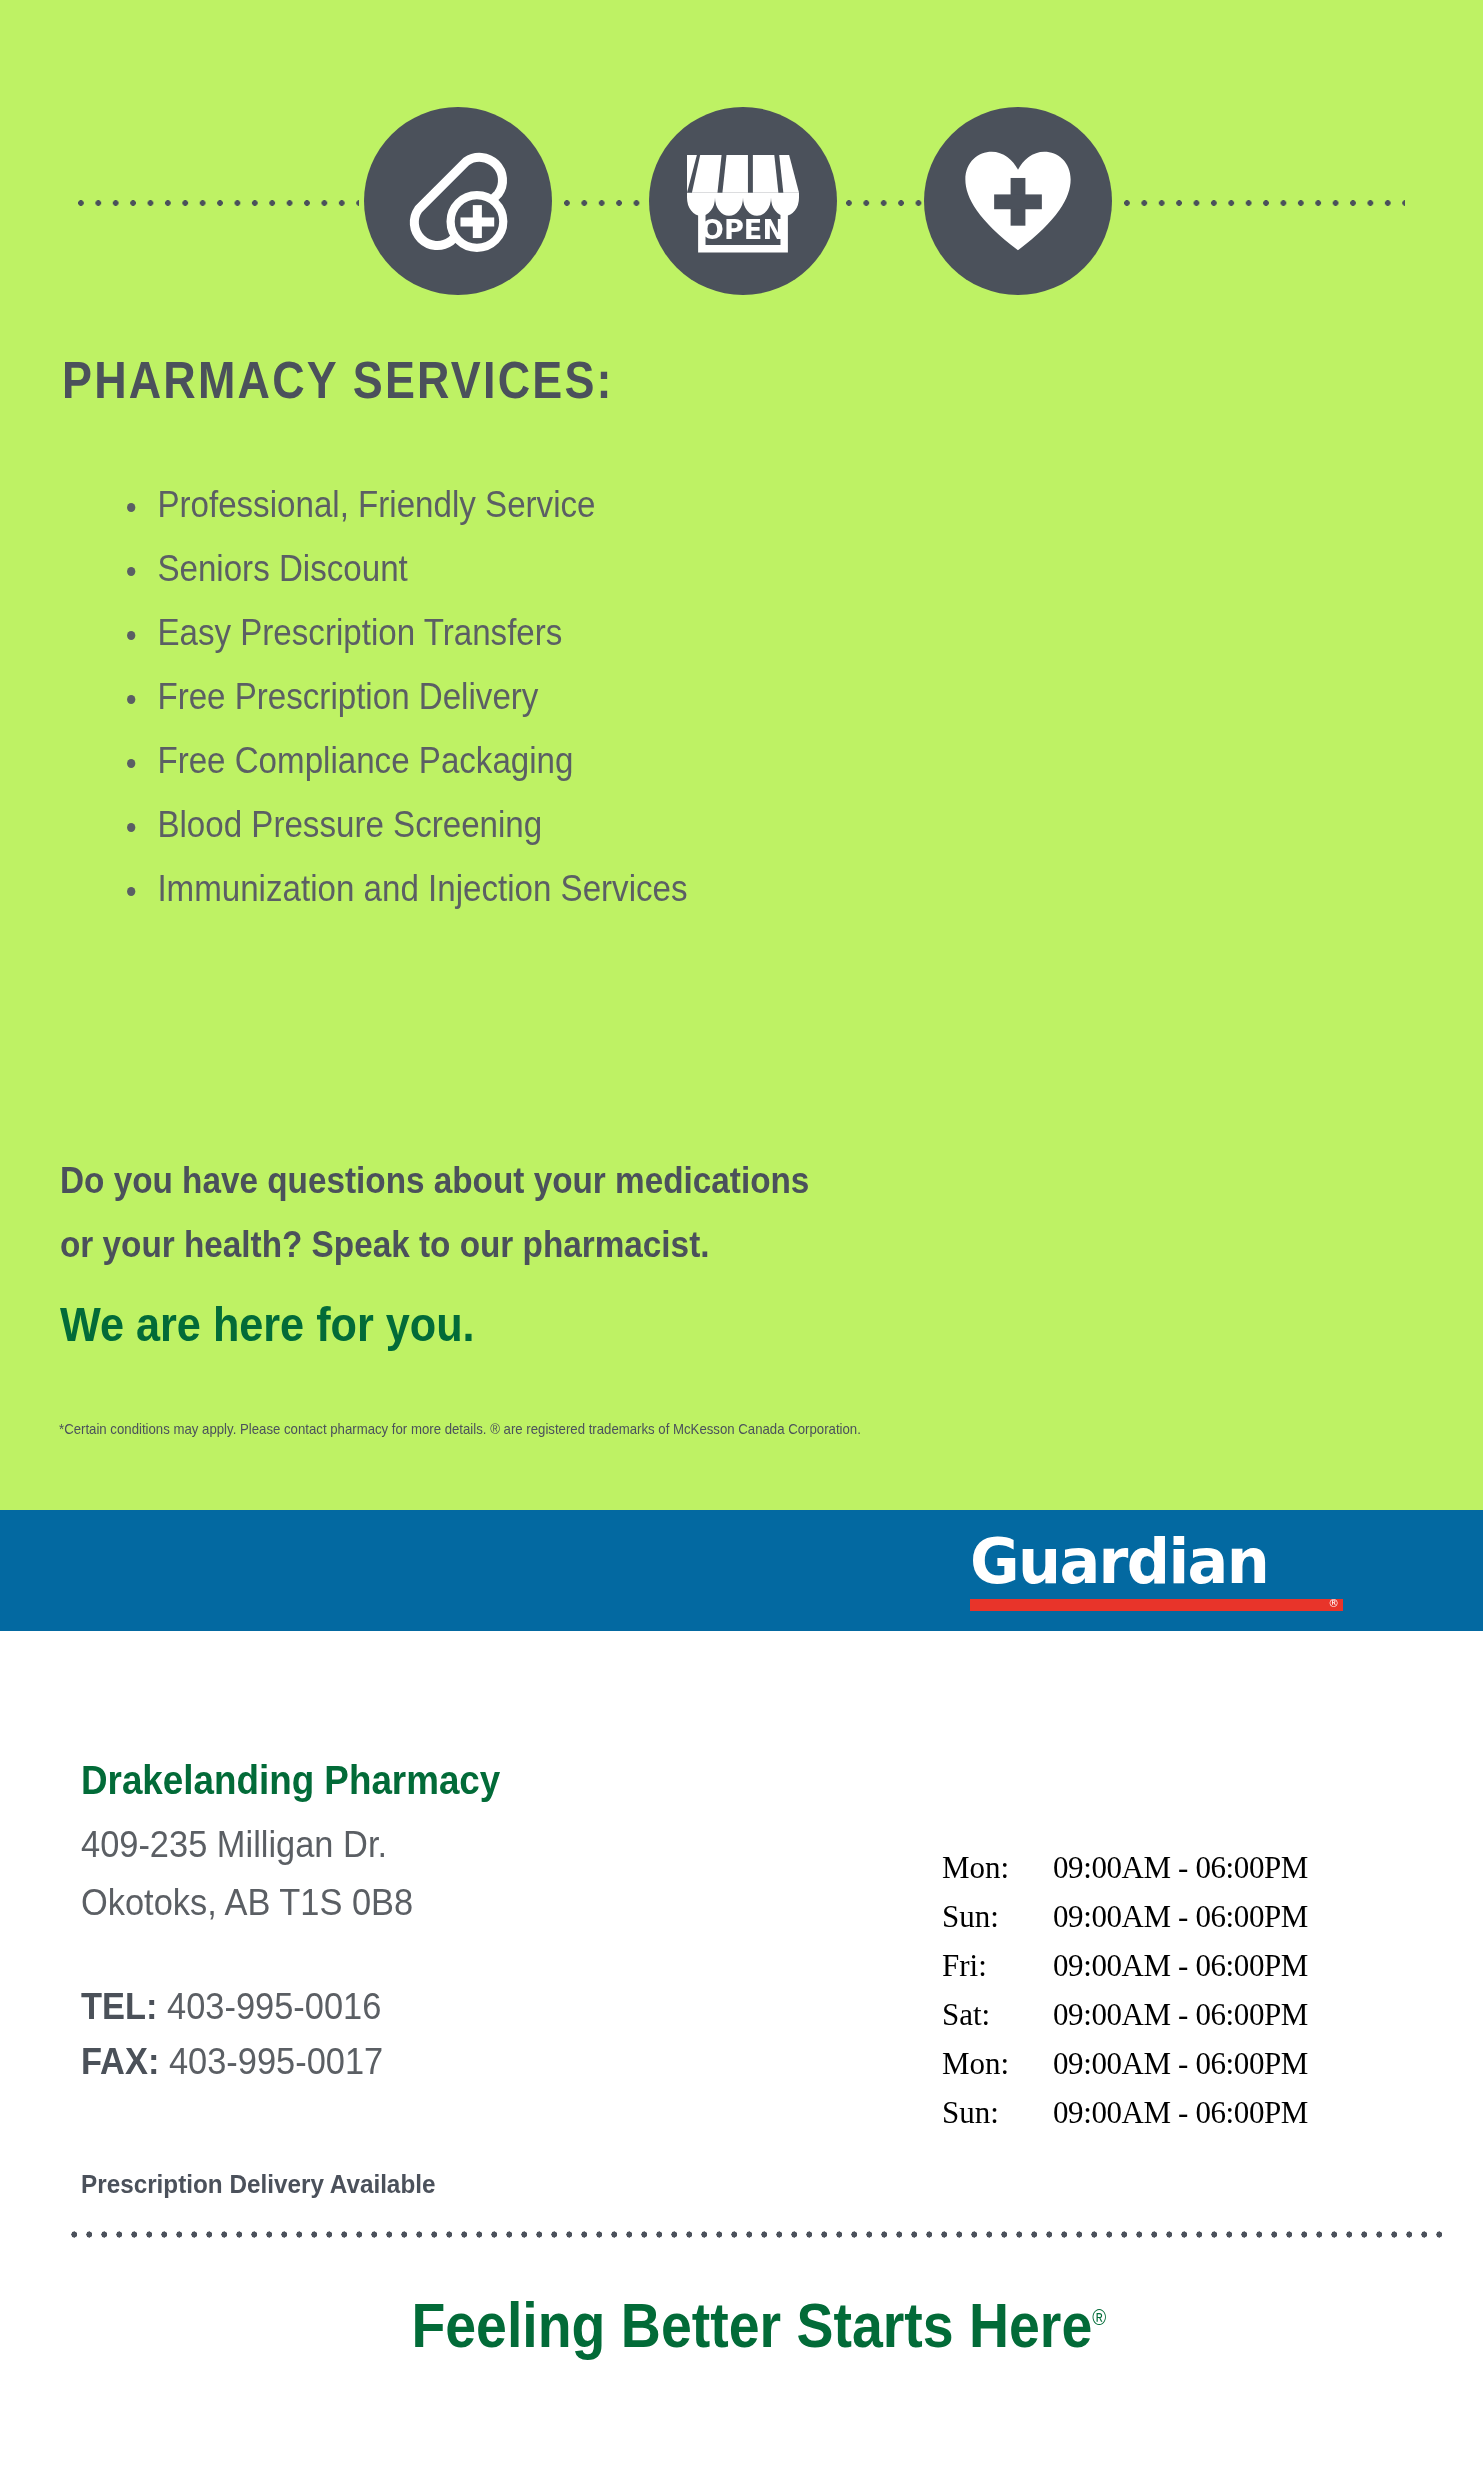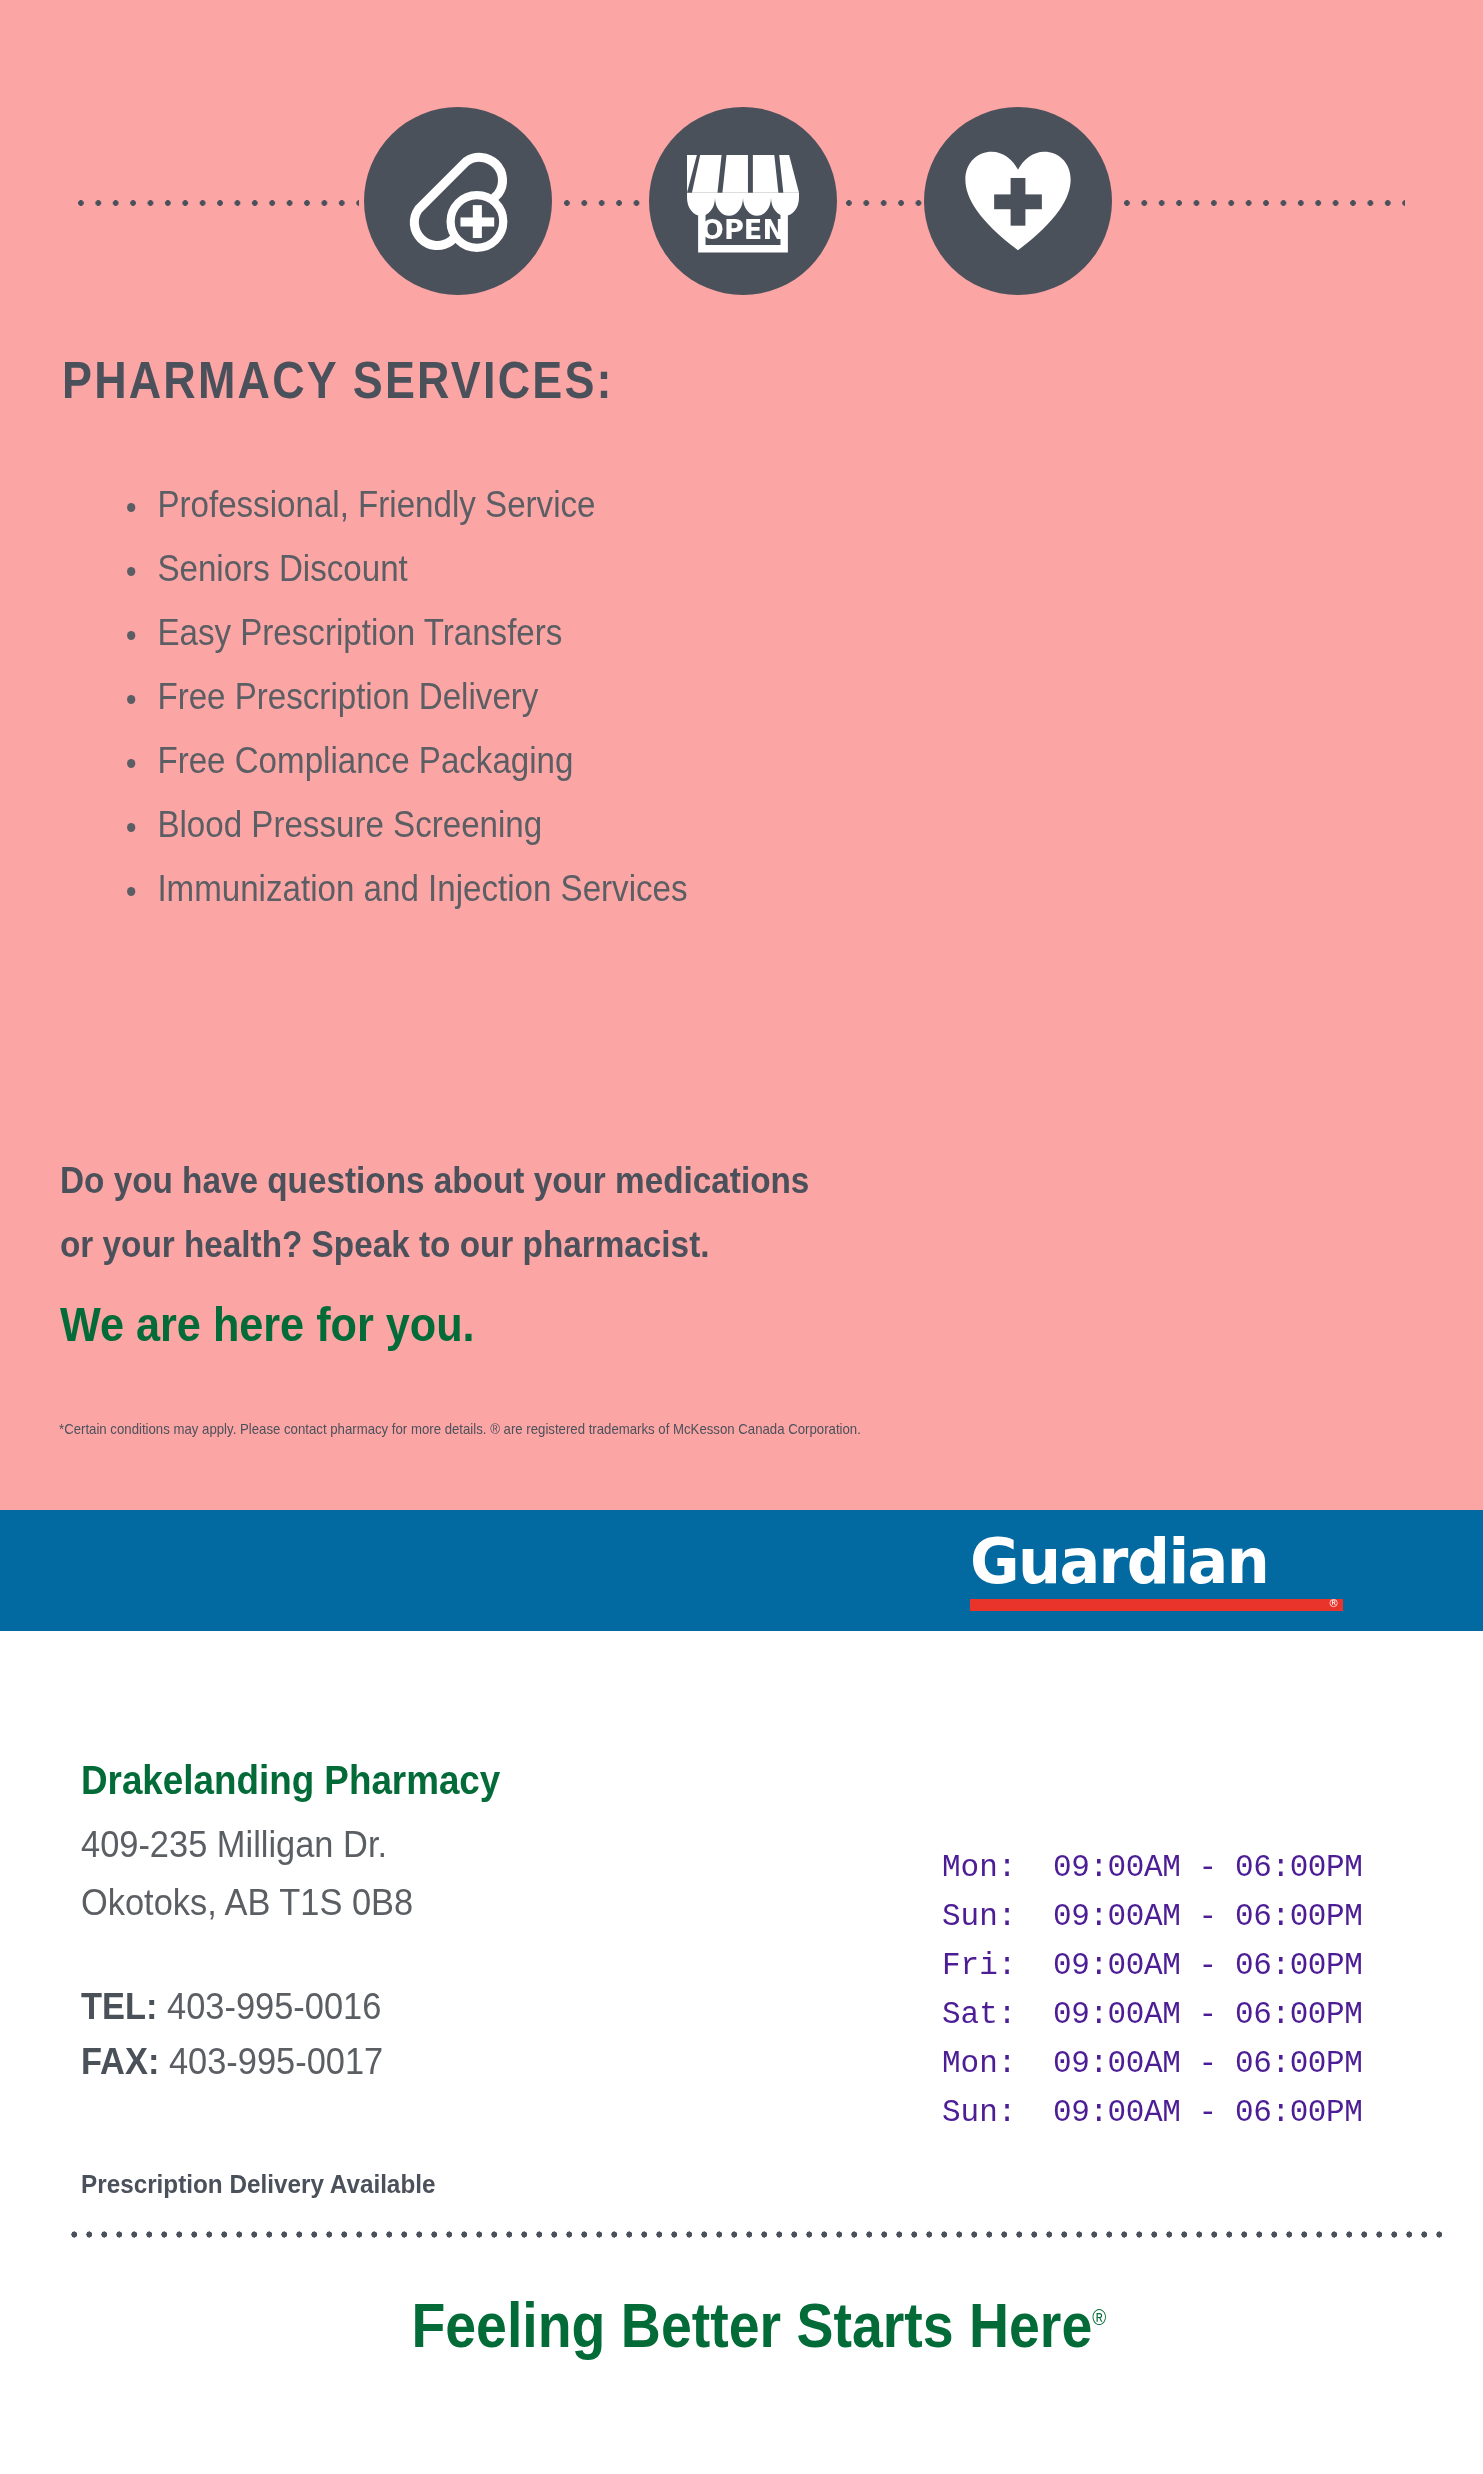--- a/index.html
+++ b/index.html
@@ -15,21 +15,21 @@
     position: relative;
   }
 
   
   .top-panel {
     position: absolute;
     left: 0;
     top: 0;
     width: 1483px;
     height: 1510px;
-    background: #fca5a5;
+    background: #bef264;
   }
 
   
   .icon-strip {
     position: absolute;
     left: 0;
     top: 107px;
     width: 1483px;
     height: 190px;
   }
@@ -258,22 +258,22 @@
   
   .hours-table {
     position: absolute;
     left: 942px;
     top: 1843px;
     border-collapse: collapse;
   }
   .hours-table td {
     font-size: 31px;
     line-height: 49px;
-    color: #4c1d95;
-    font-family: Liberation Mono, monospace;
+    color: #000000;
+    font-family: Liberation Serif, serif;
     padding: 0;
     white-space: nowrap;
     vertical-align: top;
   }
   .hours-table td.day { width: 111px; }
   .hours-table td.time { letter-spacing: -0.4px; }
 
   
   .bottom-dots {
     position: absolute;

